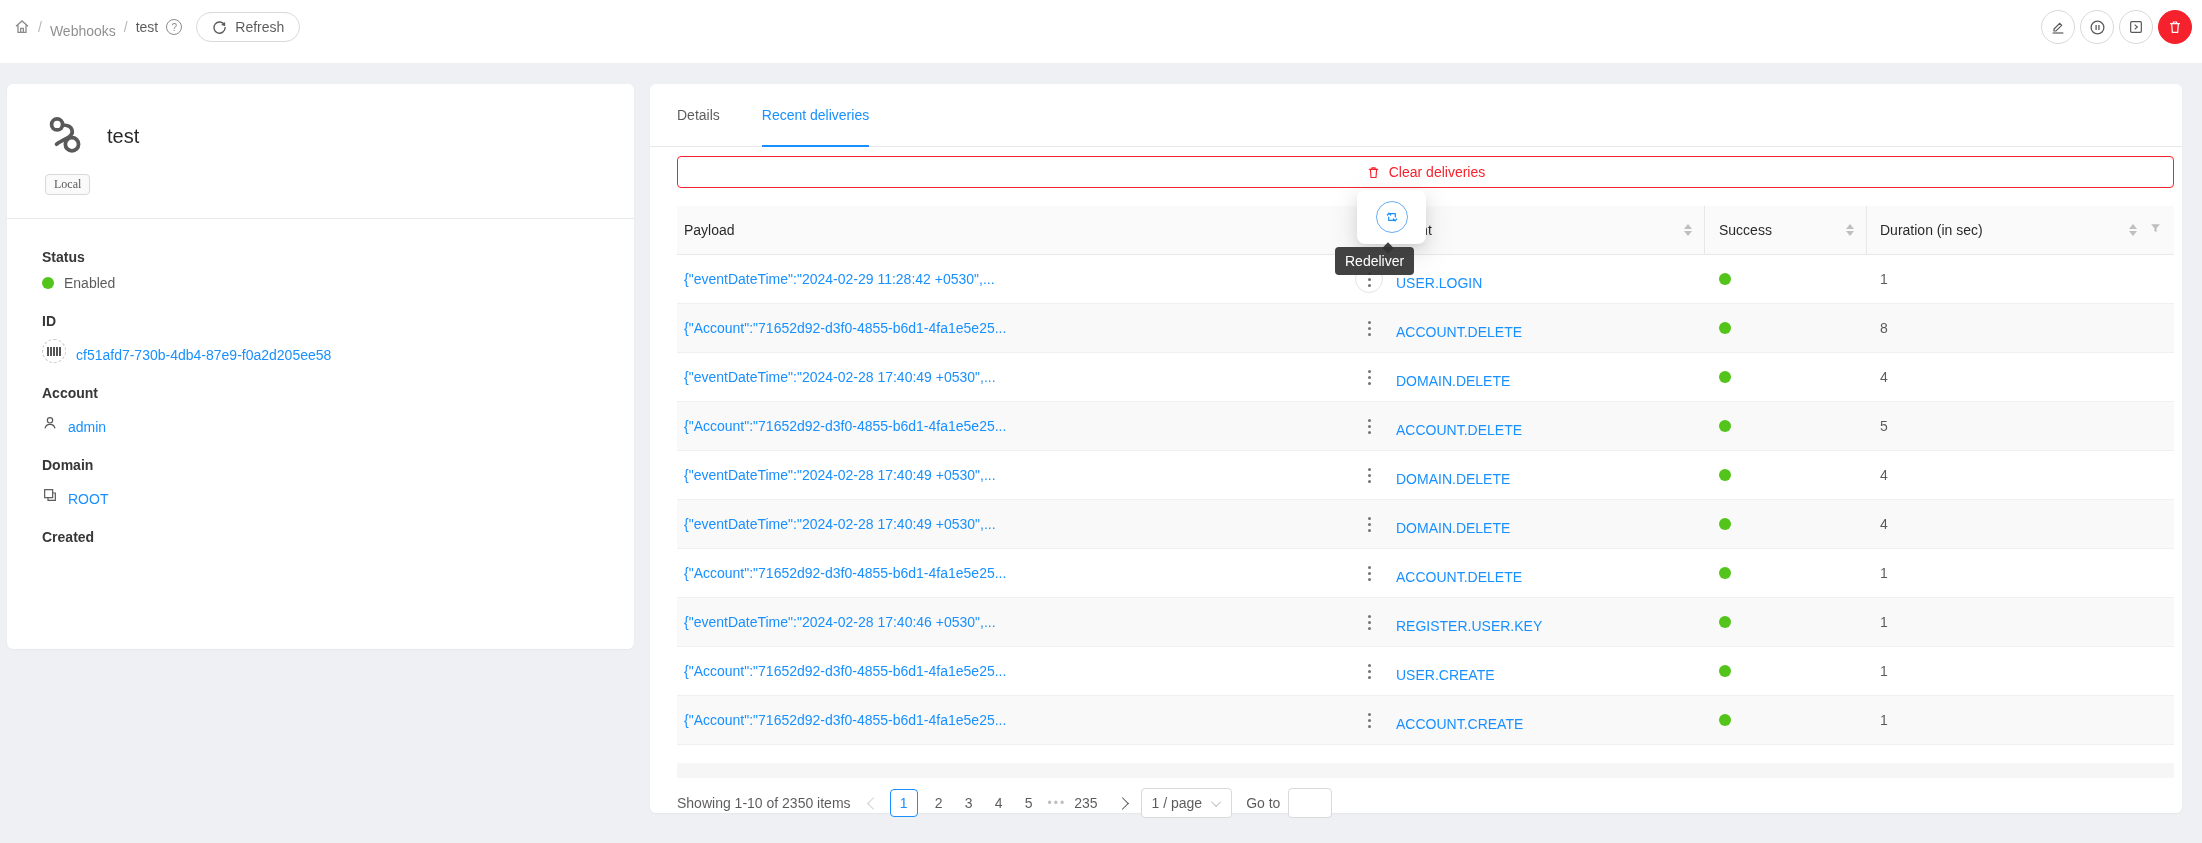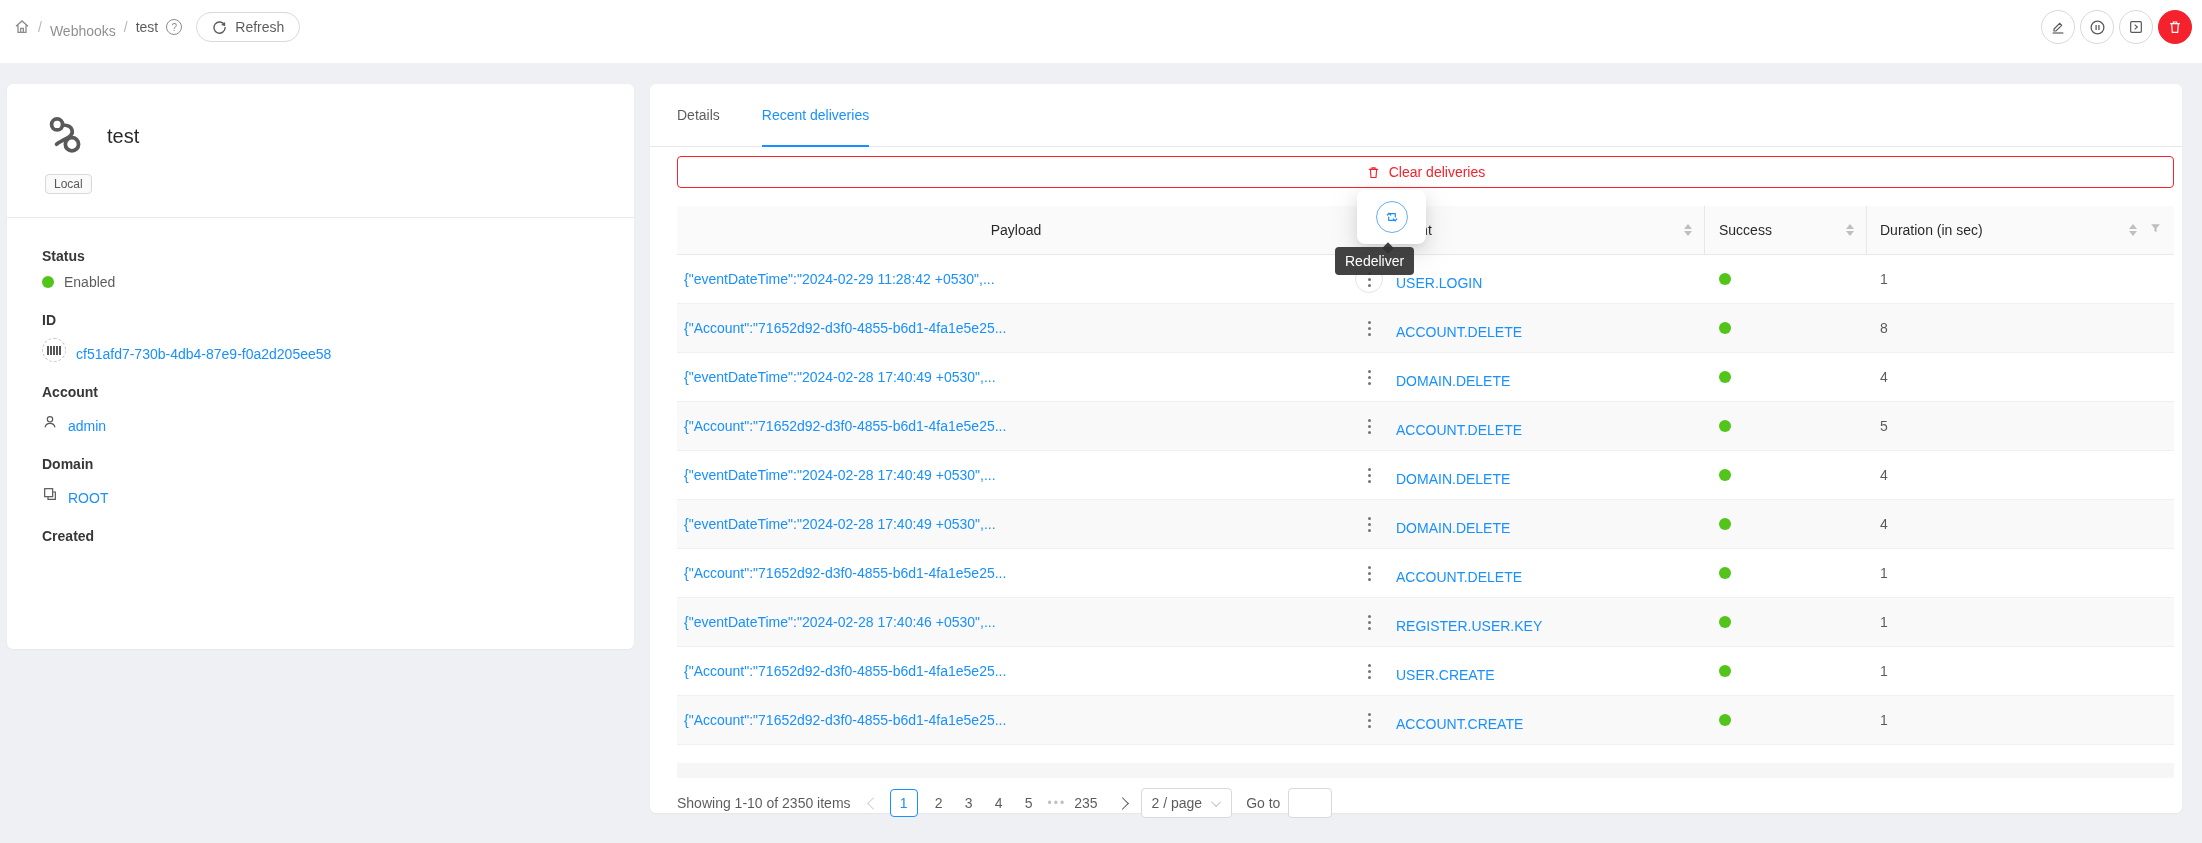--- a/index.html
+++ b/index.html
@@ -22,39 +22,39 @@
 
   
   .card { position:absolute; background:#fff; border-radius:6px; box-shadow:0 1px 2px rgba(0,0,0,.04); }
   #left-card  { left:7px;   top:84px; width:627px;  height:565px; }
   #right-card { left:650px; top:84px; width:1532px; height:729px; }
 
   
   .res-head { display:flex; align-items:center; gap:18px; padding:30px 28px 0 38px; color:#595959; }
   .res-title { font-size:20px; color:rgba(0,0,0,.85); }
   .tag-row { padding-left:38px; margin-top:16px; }
-  .tag { display:inline-block; border:1px solid #d9d9d9; background:#fafafa; border-radius:4px; padding:2px 8px; font-size:12px; color:#595959; }
+  .tag { display:inline-block; border:1px solid #d9d9d9; background:#fafafa; border-radius:4px; padding:2px 8px; font-size:12px; color:#595959;font-family:Liberation Serif, serif; }
   .divider { border-top:1px solid #e9e9e9; margin-top:23px; }
   .sections { padding:8px 28px 0 35px; }
   .section { margin-top:22px; }
   .section .lbl { font-weight:700; font-size:14px; color:#373737; }
   .section .val { margin-top:10px; display:flex; align-items:center; gap:10px; font-size:14px; color:rgba(0,0,0,.65); }
   .dot { width:12px; height:12px; border-radius:50%; background:#52c41a; display:inline-block; }
   .idcircle { width:24px; height:24px; border:1px dashed #c9c9c9; border-radius:50%; display:inline-flex; align-items:center; justify-content:center; gap:1px; }
   .idcircle b { display:inline-block; width:1.5px; height:9px; background:#555; }
   .idcircle b:nth-child(2){ width:2.5px; } .idcircle b:nth-child(4){ width:2.5px; }
 
   
   .tabs { height:63px; display:flex; gap:42px; padding-left:27px; border-bottom:1px solid #e8e8e8; }
   .tab { display:flex; align-items:center; height:63px; border-bottom:2px solid transparent; margin-bottom:-1px; font-size:14px; color:rgba(0,0,0,.65); cursor:pointer; }
   .tab.active { color:#1890ff; border-bottom-color:#1890ff; }
   .rc-content { padding:9px 8px 0 27px; }
   .clear-btn { width:100%; height:32px; border:1px solid #f5222d; color:#f5222d; background:#fff; border-radius:4px; display:flex; align-items:center; justify-content:center; gap:8px; font-size:14px; cursor:pointer; margin-bottom:18px; }
 
-  .thead { display:flex; align-items:center; height:49px; background:#fafafa; border-bottom:1px solid #e8e8e8; color:rgba(0,0,0,.85);text-align:center; }
+  .thead { display:flex; align-items:center; height:49px; background:#fafafa; border-bottom:1px solid #e8e8e8; color:rgba(0,0,0,.85); }
   .trow  { display:flex; align-items:center; height:49px; border-bottom:1px solid #f0f0f0; }
   .trow:nth-child(even) { background:#f9f9f9; }
   .c-payload { width:671px; padding-left:7px; }
   .c-actions { width:42px; display:flex; justify-content:center; }
   .c-event   { width:315px; padding-left:6px; display:flex; align-items:center; height:100%; }
   .c-success { width:162px; padding-left:14px; display:flex; align-items:center; height:100%; }
   .c-duration{ flex:1; padding-left:13px; display:flex; align-items:center; height:100%; }
   .thead .c-event, .thead .c-success { border-right:1px solid #e8e8e8; }
   .sorter { margin-left:auto; margin-right:12px; display:inline-flex; flex-direction:column; gap:2px; }
   .sorter .up   { width:0; height:0; border-left:4px solid transparent; border-right:4px solid transparent; border-bottom:5px solid #bfbfbf; }
@@ -469,21 +469,21 @@
       <span class="chev prev"></span>
       <span class="pg active">1</span>
       <span class="pg">2</span>
       <span class="pg">3</span>
       <span class="pg">4</span>
       <span class="pg">5</span>
       <span class="pg-dots">•••</span>
       <span class="pg">235</span>
       <span class="chev next"></span>
       <span class="size-select">
-        <span>2 / page</span>
+        <span>1 / page</span>
         <span class="chev-down"></span>
       </span>
       <span class="goto-lbl">Go to</span>
       <input class="goto-input" value="" style="">
     </div>
   </div>
 </div>
 
 <div class="popover">
   <button class="redeliver-btn">

